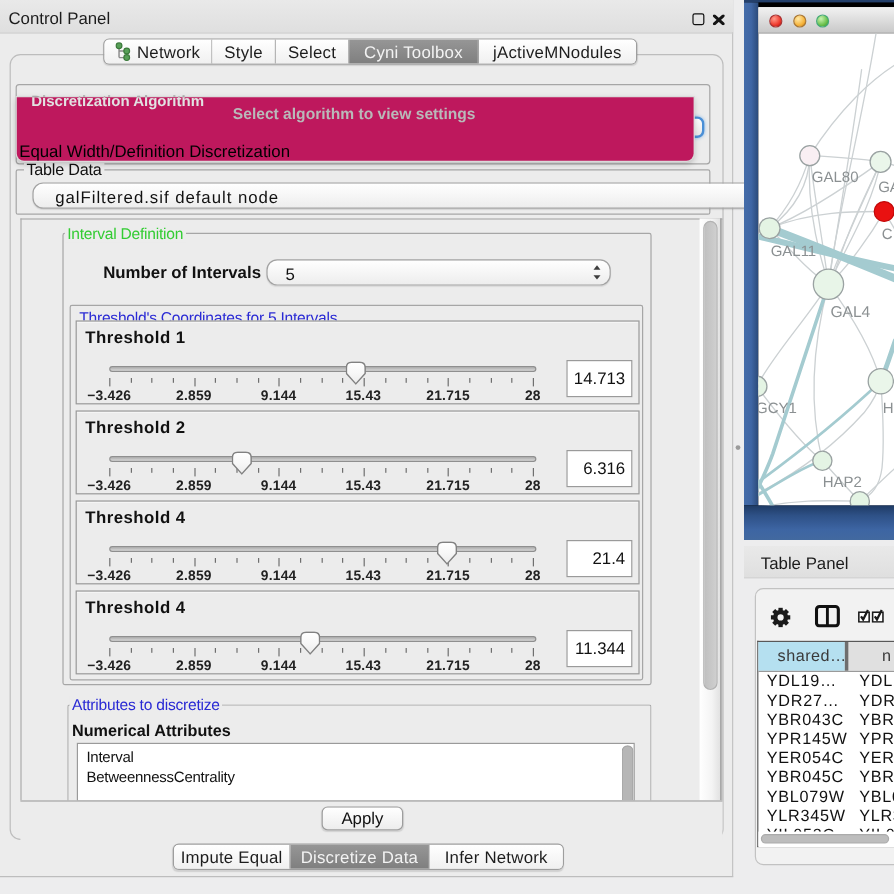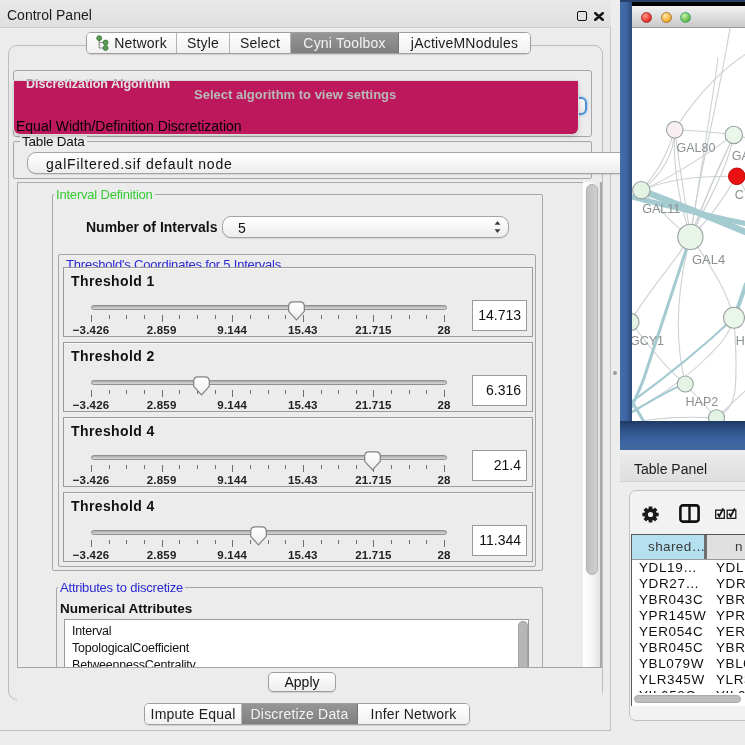--- a/index.html
+++ b/index.html
@@ -322,21 +322,20 @@
         <span>11.344</span>
       </div>
   </div>
   </div>
 
 <div class="grp" style="left:56px; top:587px; width:487px; height:90px; border-bottom:none;"></div>
 <div class="grptitle" style="left:58px; top:580px; color:#2a2ad4;">Attributes to discretize</div>
 <div class="abs" style="left:60px; top:601px; font-size:13.5px; font-weight:bold; color:#111;">Numerical Attributes</div>
 <div class="abs" id="attrlist">
   <div>Interval</div>
-  <div>TopologicalCoefficient</div>
   <div>BetweennessCentrality</div>
 </div>
 <div class="abs" style="left:518px; top:621px; width:10px; height:46px; background:#b6b6b6; border:1px solid #a2a2a2; border-bottom:none; border-radius:5px 5px 0 0;"></div>
 
 <div class="abs" style="left:17px; top:667px; width:585px; height:33px; background:#ececec; border-top:1px solid #a5a5a5;"></div>
 <div class="pushbtn" style="left:268px; top:672px; width:68px; height:20px; line-height:18px;">Apply</div>
 
 <div class="seg" style="left:144px; top:703px;">
   <div class="s" style="width:97px;">Impute Equal</div>
   <div class="s sel" style="width:116px;">Discretize Data</div>

